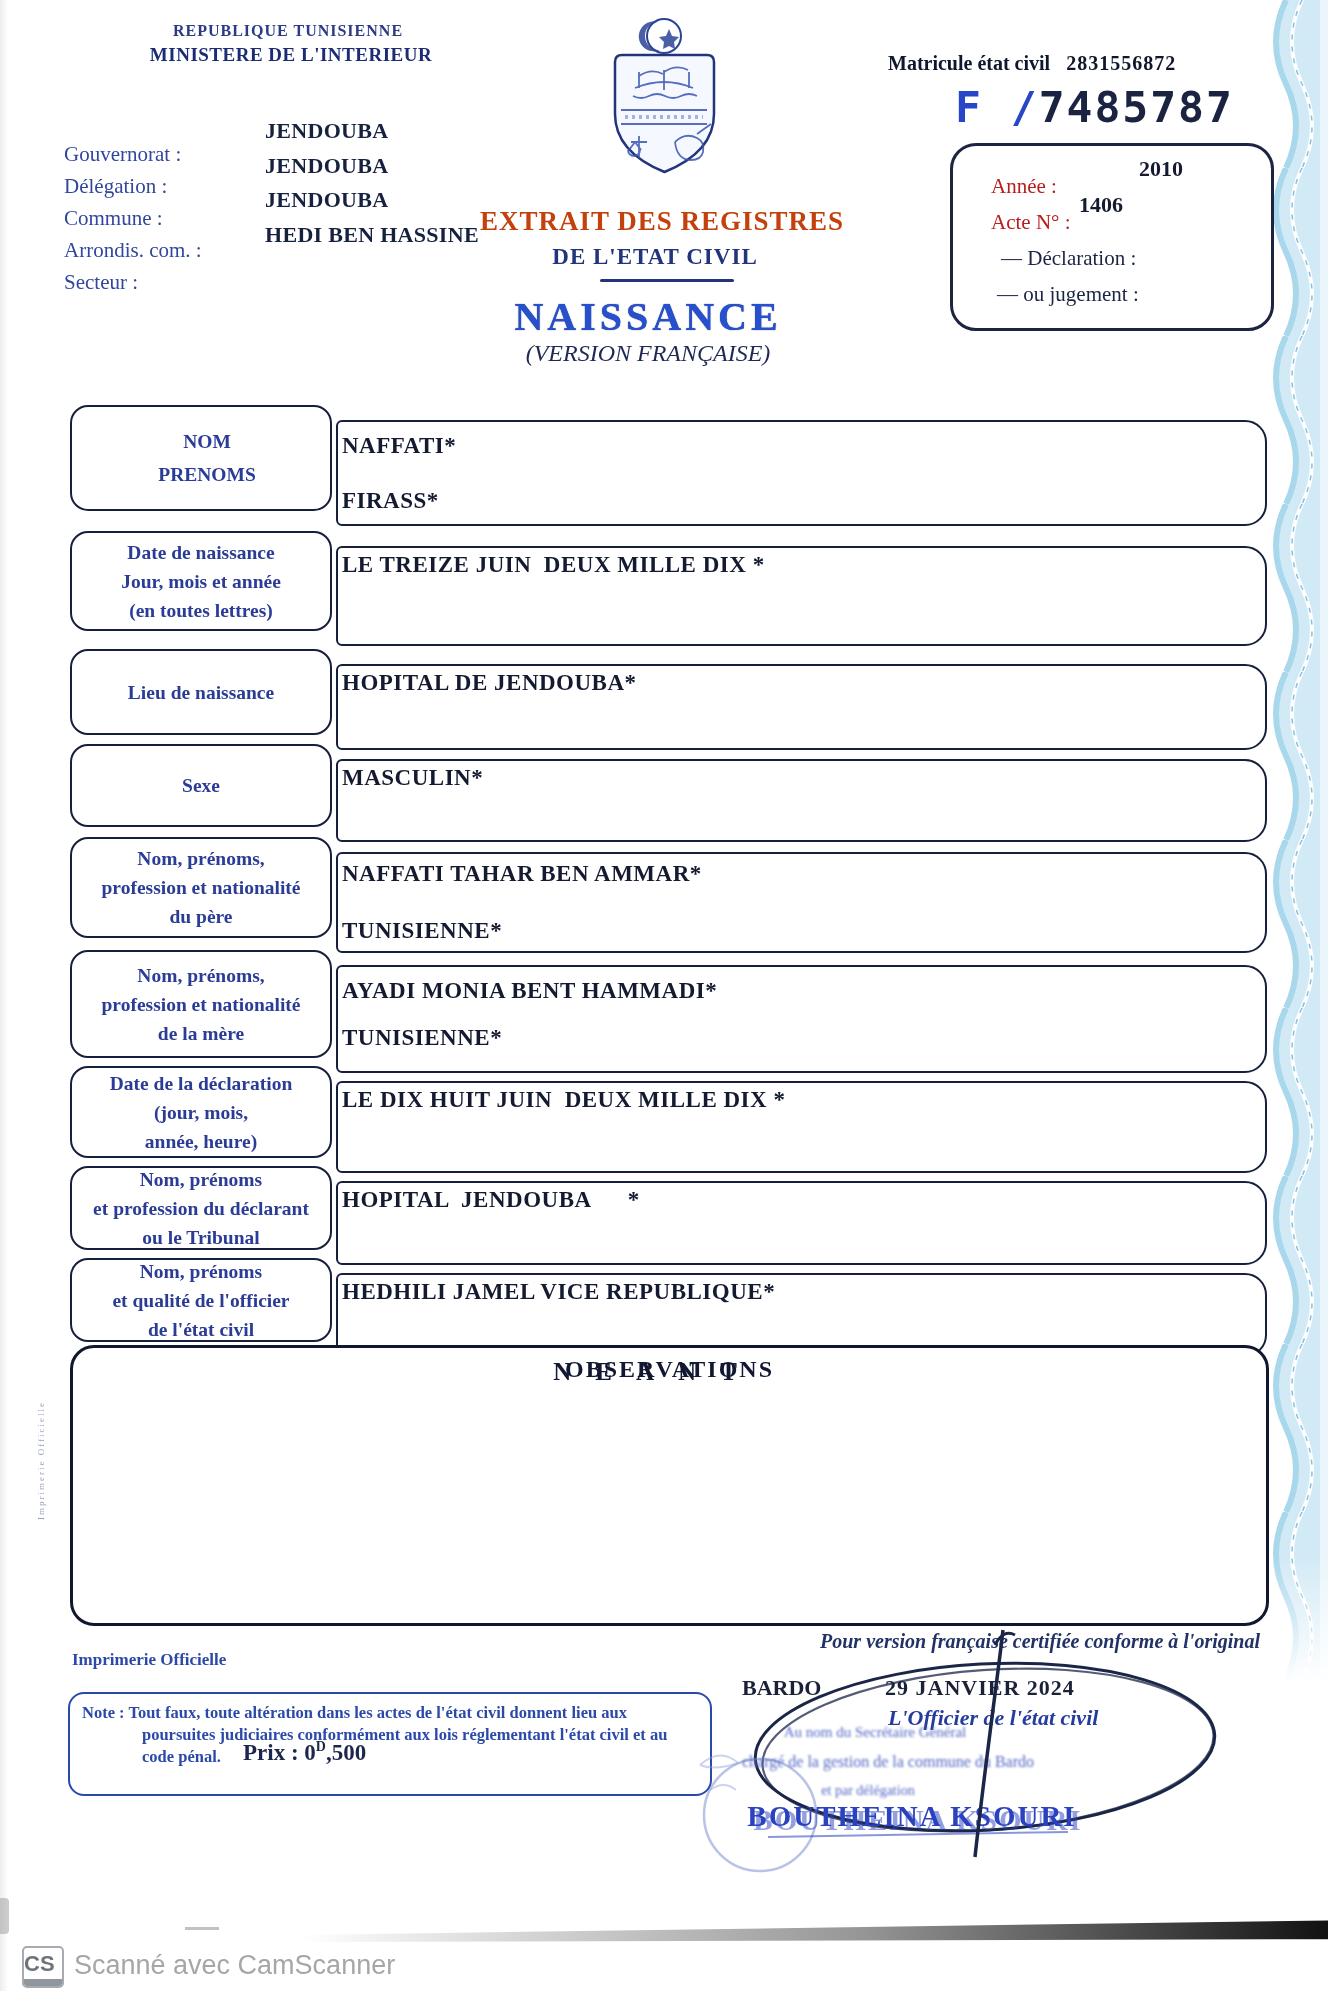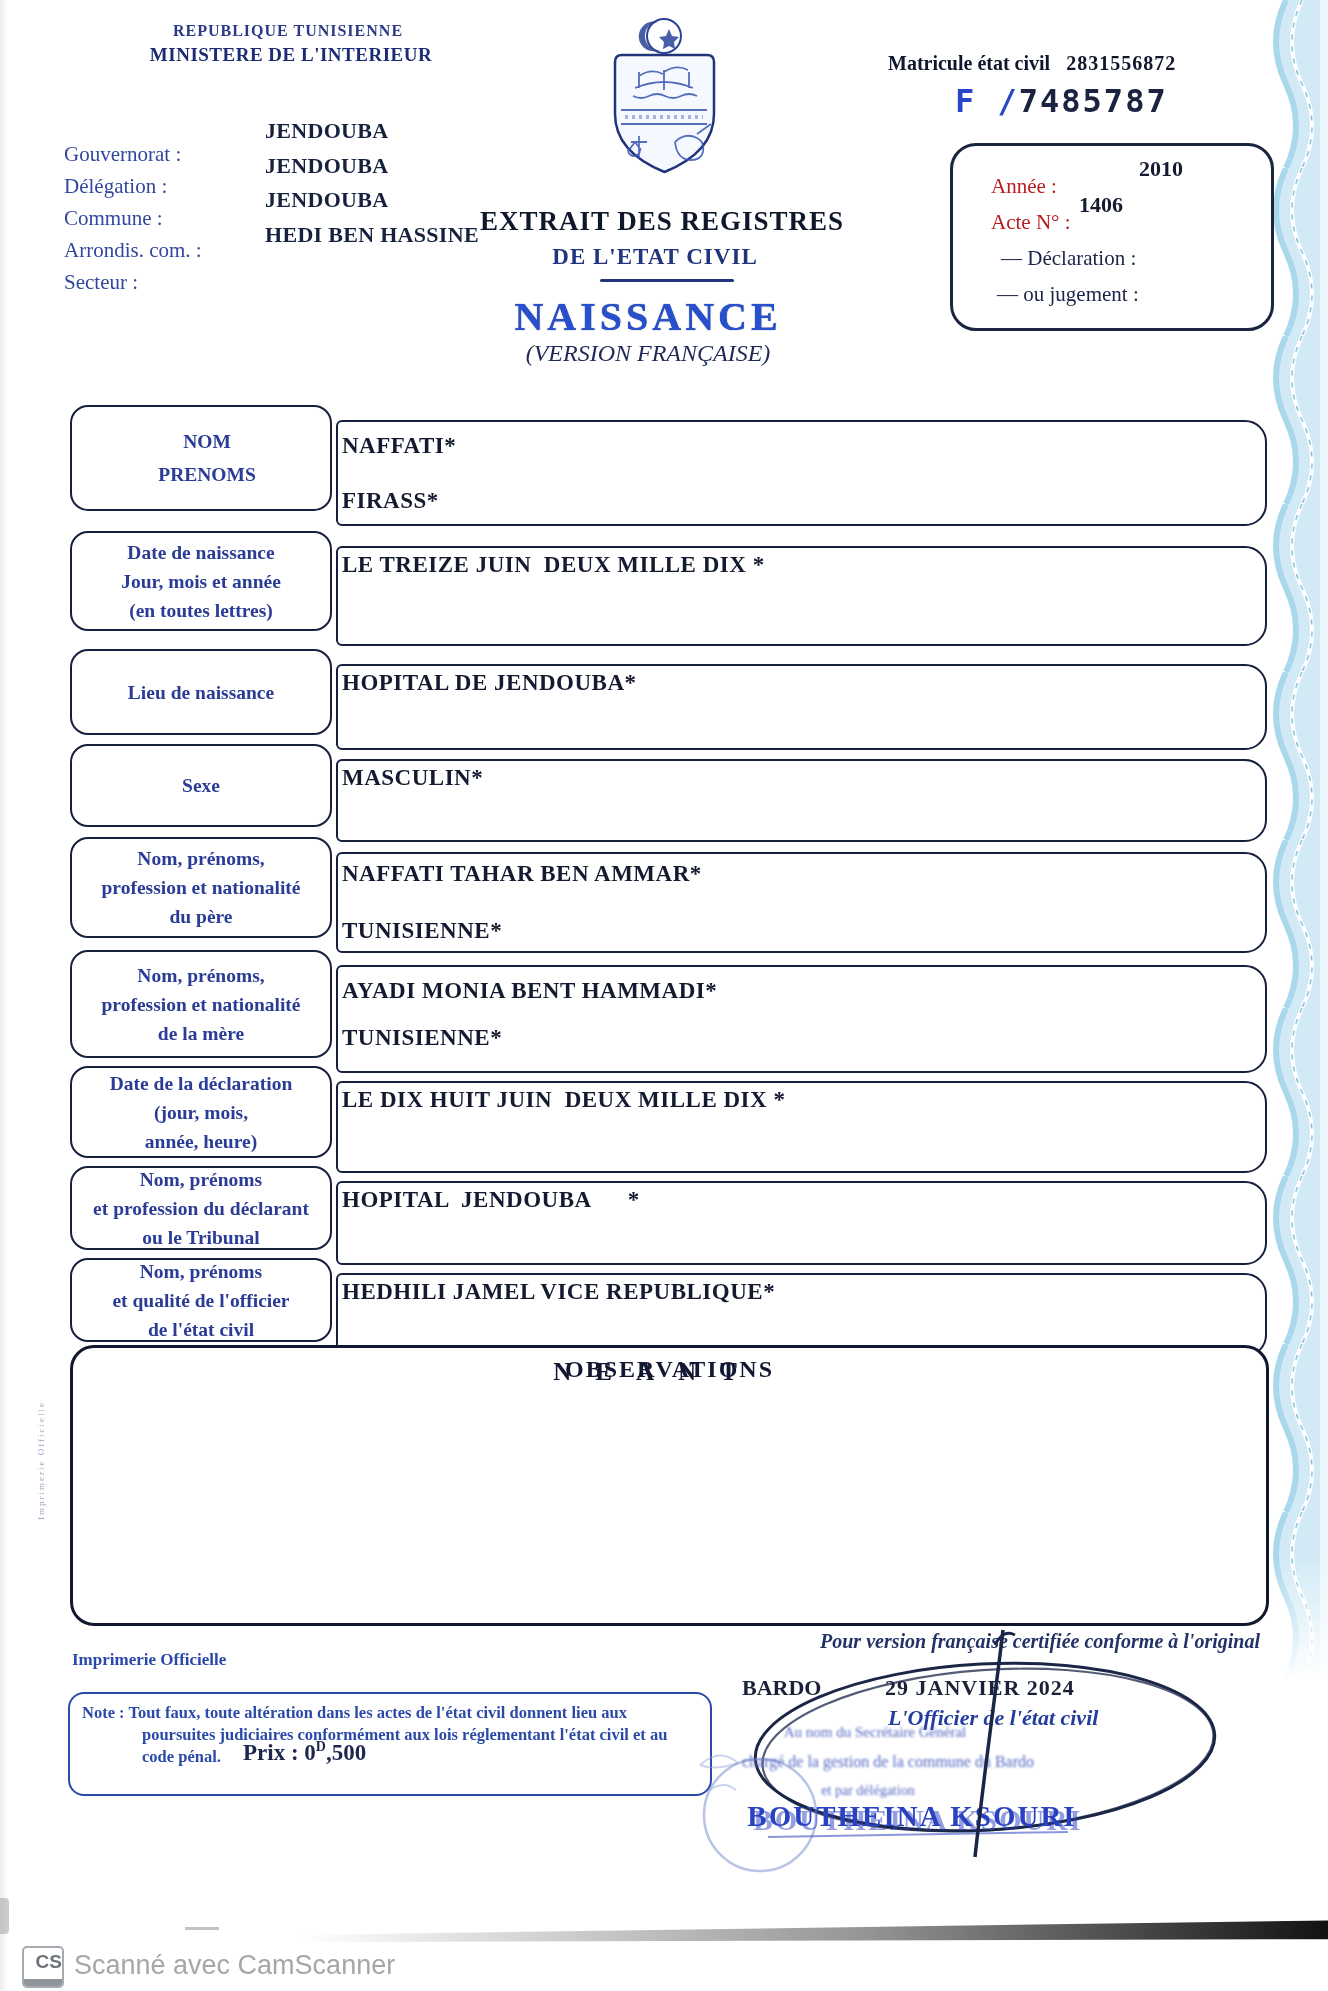--- a/index.html
+++ b/index.html
@@ -9,30 +9,30 @@
   .ctr{transform:translateX(-50%);text-align:center;}
 
   
   .republic{top:22px;left:288px;font-size:16px;letter-spacing:1px;color:#2a3a86;filter:blur(.4px);font-weight:600;white-space:nowrap;}
   .ministry{top:44px;left:291px;font-size:19px;font-weight:700;color:#1c2c74;letter-spacing:.5px;white-space:nowrap;filter:blur(.2px);}
   .admin-labels{top:138px;left:64px;font-size:21px;line-height:32px;color:#32469c;white-space:pre-line;filter:blur(.2px);}
   .admin-values{top:114px;left:265px;font-size:22px;line-height:34.5px;font-weight:700;color:#16213f;white-space:pre-line;letter-spacing:.3px;}
 
   .matricule{top:52px;left:888px;font-size:20px;font-weight:700;color:#10172c;white-space:nowrap;}
   .matricule .num{margin-left:16px;letter-spacing:1px;}
-  .serial{top:82px;left:955px;font-family:"DejaVu Sans Mono", monospace;font-weight:700;font-size:32px;letter-spacing:2px;white-space:nowrap;}
+  .serial{top:82px;left:955px;font-family:"DejaVu Sans Mono", monospace;font-weight:700;font-size:43px;letter-spacing:2px;white-space:nowrap;}
   .serial .f{color:#2746c8;}
   .serial .digits{color:#1b2340;}
 
   .acte-box{top:143px;left:950px;width:318px;height:182px;border:3px solid #1b2540;border-radius:26px;}
   .acte-box .lbl{position:absolute;font-size:21px;color:#b91c1c;white-space:nowrap;}
   .acte-box .val{position:absolute;font-size:22px;font-weight:700;color:#141a30;white-space:nowrap;}
 
   
-  .t1{top:206px;left:662px;font-size:27px;font-weight:700;color:#0f172a;letter-spacing:1px;white-space:nowrap;}
+  .t1{top:206px;left:662px;font-size:27px;font-weight:700;color:#c2410c;letter-spacing:1px;white-space:nowrap;}
   .t2{top:244px;left:655px;font-size:23px;font-weight:600;color:#22357c;letter-spacing:1px;white-space:nowrap;}
   .t2u{top:279px;left:600px;width:134px;height:3px;background:#22357c;border-radius:2px;}
   .t3{top:293px;left:648px;font-size:40px;font-weight:700;color:#2750cf;letter-spacing:4px;white-space:nowrap;text-shadow:0 0 1px #16245e;}
   .t4{top:340px;left:648px;font-size:24px;font-weight:400;font-style:italic;color:#1e2a55;white-space:nowrap;}
 
   
   .row{position:absolute;left:0;width:1328px;}
   .label-box{position:absolute;left:70px;width:258px;height:100%;border:2.5px solid #161f3c;border-radius:18px;
              display:flex;align-items:center;justify-content:center;background:#fff;}
   .label-text{font-size:19.5px;font-weight:700;color:#2a3c96;text-align:center;white-space:pre-line;line-height:29px;filter:blur(.2px);}
@@ -58,21 +58,21 @@
   .dateline{top:1675px;left:885px;font-size:22px;font-weight:700;color:#1b2138;white-space:nowrap;letter-spacing:1px;}
   .officer{top:1705px;left:888px;font-size:22px;font-weight:700;font-style:italic;color:#243c9e;white-space:nowrap;}
 
   .note-box{top:1692px;left:68px;width:640px;height:100px;border:2.5px solid #2b49a8;border-radius:16px;background:transparent;}
   .note-text{margin:8px 12px;font-size:16.5px;line-height:22px;color:#2b49a8;font-weight:600;
              padding-left:60px;text-indent:-60px;filter:blur(.25px);}
 
   
   .cs-badge{top:1946px;left:22px;width:38px;height:38px;border:2px solid #a5abb1;border-radius:5px;background:#fff;
             font-family:"Liberation Sans", sans-serif;}
-  .cs-badge .cs-txt{position:absolute;top:3px;left:0;width:100%;text-align:right;font-size:19px;font-weight:700;color:#6d7378;}
+  .cs-badge .cs-txt{position:absolute;top:3px;left:0;width:100%;text-align:left;font-size:22px;font-weight:700;color:#6d7378;}
   .cs-badge .cs-bar{position:absolute;bottom:0;left:0;width:100%;height:7px;background:#8f969c;border-radius:0 0 3px 3px;}
   .cs-text{top:1950px;left:74px;font-family:"Liberation Sans", sans-serif;font-size:27px;color:#a6a6a6;white-space:nowrap;}
 
   .shadow-wedge{top:1920px;left:300px;width:1028px;height:24px;
     background:linear-gradient(to right, rgba(20,20,20,0) 0%, rgba(20,20,20,.45) 55%, rgba(5,5,5,.95) 100%);
     clip-path:polygon(0 62%, 100% 2%, 100% 80%, 0 92%);}
   .dash-mark{top:1927px;left:185px;width:34px;height:3px;background:#777;opacity:.45;}
   .corner-mark{top:1898px;left:0;width:9px;height:36px;background:#9a9a9a;opacity:.5;border-radius:0 4px 4px 0;}
   .band-fade{top:1555px;left:1256px;width:72px;height:150px;background:linear-gradient(to bottom, rgba(255,255,255,0), #fff 85%);}
   .left-edge{top:0;left:0;width:8px;height:1991px;background:linear-gradient(to right, rgba(0,0,0,.07), rgba(0,0,0,0));}

